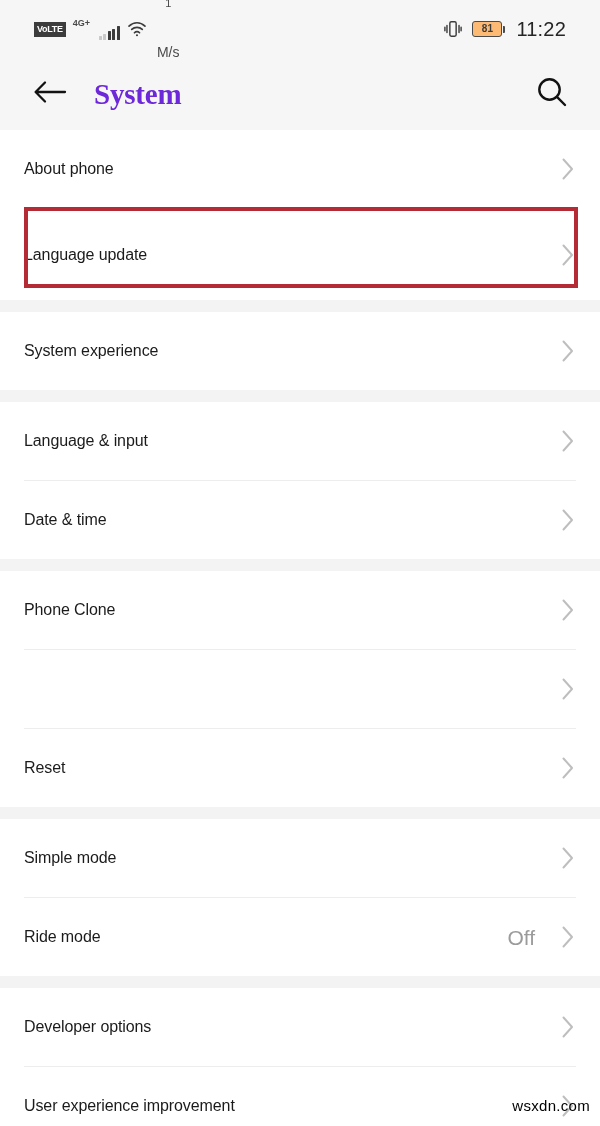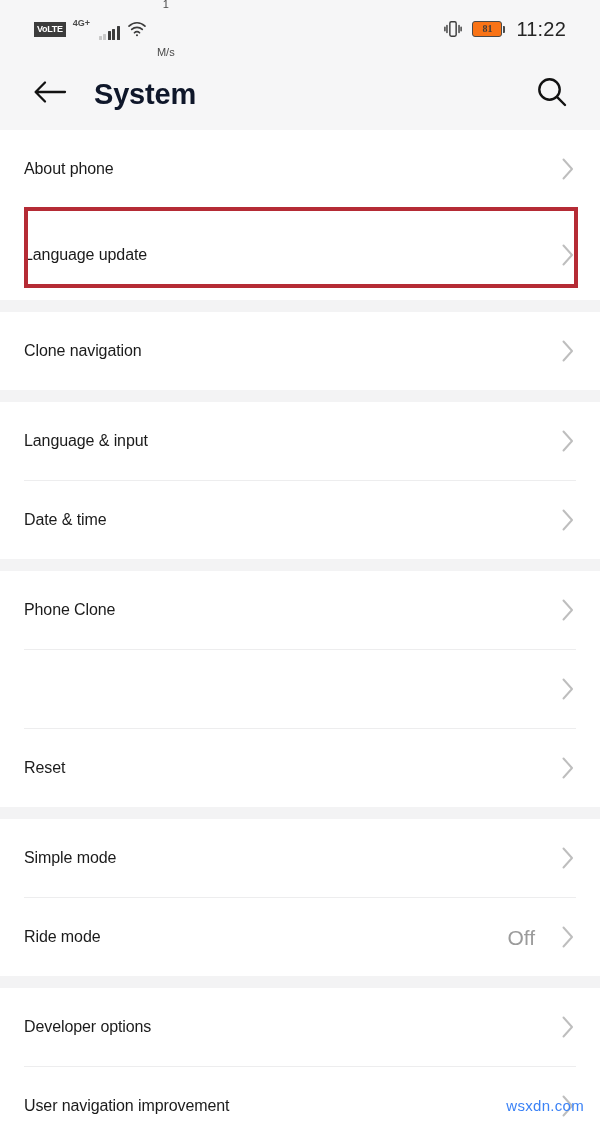--- a/index.html
+++ b/index.html
@@ -79,39 +79,38 @@
 
   .speed {
     display: flex;
     flex-direction: column;
     align-items: center;
     line-height: 1.05;
     color: #4a4a4a;
     margin-left: 3px;
   }
   .speed .num { font-size: 11px; }
-  .speed .unit { font-size: 11px; margin-top: 36px; }
+  .speed .unit { font-size: 14px; margin-top: 36px; }
 
   .vibrate-ico { width: 18px; height: 20px; display: block; }
 
   .battery {
     display: flex;
     align-items: center;
   }
   .battery .shell {
     width: 30px;
     height: 16px;
     border: 1.5px solid #4a4a4a;
     border-radius: 3px;
     display: flex;
     align-items: center;
     justify-content: center;
     position: relative;
-    background: #f97316;
-    font-family: Liberation Serif, serif;
+    background: #fdba74;
   }
   .battery .shell::after {
     content: "";
     position: absolute;
     right: -4px;
     top: 4px;
     width: 2.5px;
     height: 7px;
     background: #4a4a4a;
     border-radius: 0 1px 1px 0;
@@ -142,24 +141,25 @@
     width: 44px;
     height: 44px;
     display: flex;
     align-items: center;
     justify-content: center;
     cursor: pointer;
     flex: 0 0 auto;
   }
   .page-title {
     font-size: 29px;
-    color: #0f172a;
+    color: #6d28d9;
     font-weight: bold;
     margin-left: 22px;
     letter-spacing: -0.2px;
+    font-family: Liberation Serif, serif;
   }
   .spacer { flex: 1 1 auto; }
   .search-btn {
     width: 44px;
     height: 44px;
     display: flex;
     align-items: center;
     justify-content: center;
     cursor: pointer;
     flex: 0 0 auto;
@@ -211,24 +211,24 @@
     width: 554px;
     height: 81px;
     border: 4px solid #b52b35;
     pointer-events: none;
     z-index: 5;
   }
 
   
   .watermark {
     position: absolute;
-    right: 16px;
+    right: 10px;
     bottom: 12px;
     font-size: 15px;
-    color: #3b82f6;
+    color: #000000;
     letter-spacing: 0.3px;
     z-index: 6;
   }
 </style>
 </head>
 <body>
 
 <div id="screen">
 
   <div class="statusbar">
@@ -323,21 +323,21 @@
               <svg class="chev" viewBox="0 0 16 26" fill="none">
                 <path d="M3.5 3.5 12 13l-8.5 9.5" stroke="#bebebe" stroke-width="2" stroke-linecap="round" stroke-linejoin="round"></path>
               </svg>
             </span>
           </span>
         </div>
       </div>
       <div class="group-gap"></div>
       <div class="group">
         <div class="row">
-          <span class="label">Clone navigation</span>
+          <span class="label">System experience</span>
           <span class="right">
             <span>
               <svg class="chev" viewBox="0 0 16 26" fill="none">
                 <path d="M3.5 3.5 12 13l-8.5 9.5" stroke="#bebebe" stroke-width="2" stroke-linecap="round" stroke-linejoin="round"></path>
               </svg>
             </span>
           </span>
         </div>
       </div>
       <div class="group-gap"></div>
@@ -430,21 +430,21 @@
           <span class="right">
             <span>
               <svg class="chev" viewBox="0 0 16 26" fill="none">
                 <path d="M3.5 3.5 12 13l-8.5 9.5" stroke="#bebebe" stroke-width="2" stroke-linecap="round" stroke-linejoin="round"></path>
               </svg>
             </span>
           </span>
         </div>
         <div class="divider"></div>
         <div class="row">
-          <span class="label">User navigation improvement</span>
+          <span class="label">User experience improvement</span>
           <span class="right">
             <span>
               <svg class="chev" viewBox="0 0 16 26" fill="none">
                 <path d="M3.5 3.5 12 13l-8.5 9.5" stroke="#bebebe" stroke-width="2" stroke-linecap="round" stroke-linejoin="round"></path>
               </svg>
             </span>
           </span>
         </div>
       </div>
     </div>

